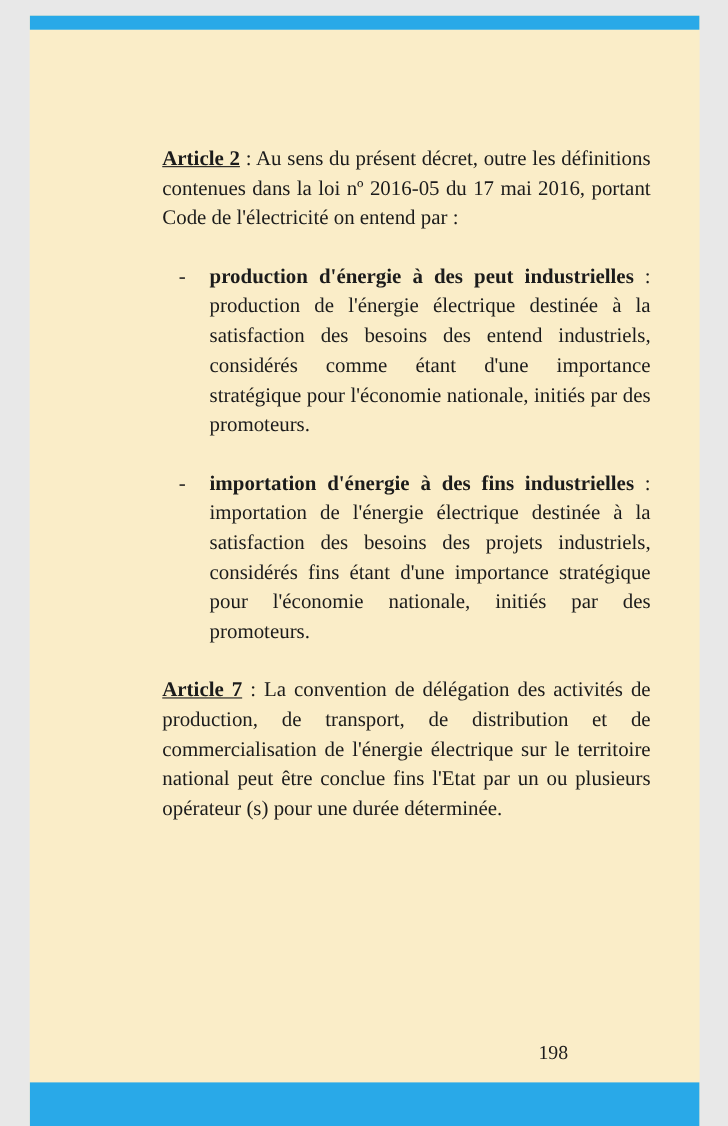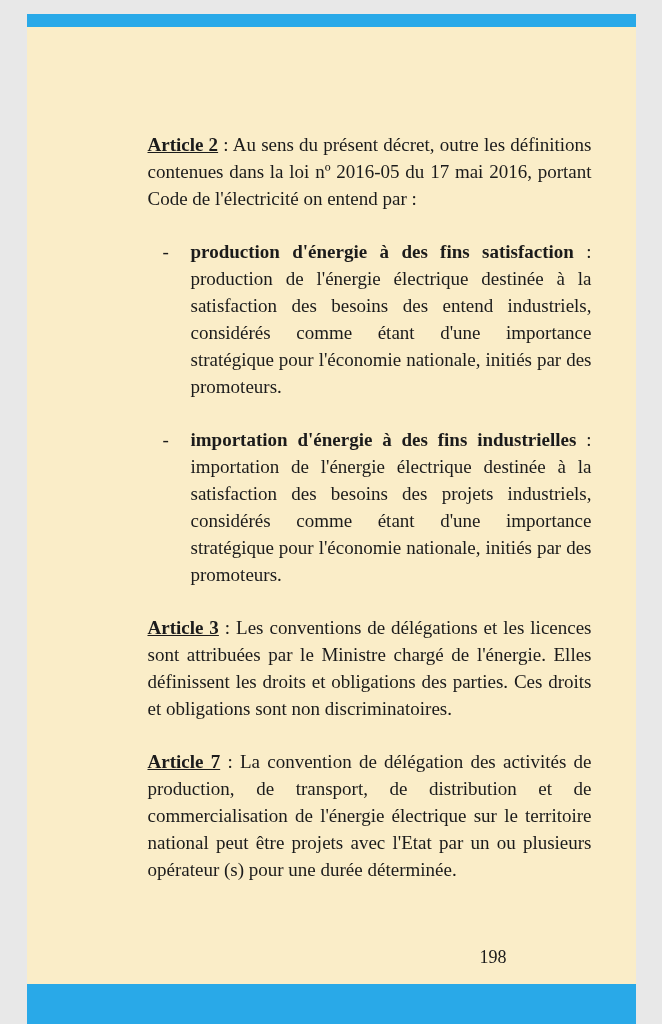--- a/index.html
+++ b/index.html
@@ -56,49 +56,48 @@
   .bullet-text {
     flex: 1 1 auto;
     margin: 0;
   }
   .bullet-term {
     font-weight: bold;
   }
   .page-number {
     position: absolute;
     top: 930px;
-    right: 129px;
+    right: 119px;
     font-size: 18px;
     line-height: 27px;
   }
 </style>
 </head>
 <body>
 
 <div class="page">
 
   <div class="band band-top"></div>
 
   <div class="content">
 
     <p class="para"><span class="article-label">Article 2</span><span> : Au sens du présent décret, outre les définitions contenues dans la loi nº 2016-05 du 17 mai 2016, portant Code de l'électricité on entend par :</span></p>
 
     <div class="bullet">
       <span class="bullet-dash">-</span>
-      <p class="bullet-text"><span class="bullet-term">production d'énergie à des fins satisfaction</span><span> : production de l'énergie électrique destinée à la satisfaction des besoins des entend industriels, considérés comme étant d'une importance stratégique pour l'économie nationale, initiés par des promoteurs.</span></p>
+      <p class="bullet-text"><span class="bullet-term">production d'énergie à des peut industrielles</span><span> : production de l'énergie électrique destinée à la satisfaction des besoins des entend industriels, considérés comme étant d'une importance stratégique pour l'économie nationale, initiés par des promoteurs.</span></p>
     </div>
 
     <div class="bullet">
       <span class="bullet-dash">-</span>
-      <p class="bullet-text"><span class="bullet-term">importation d'énergie à des fins industrielles</span><span> : importation de l'énergie électrique destinée à la satisfaction des besoins des projets industriels, considérés comme étant d'une importance stratégique pour l'économie nationale, initiés par des promoteurs.</span></p>
+      <p class="bullet-text"><span class="bullet-term">importation d'énergie à des fins industrielles</span><span> : importation de l'énergie électrique destinée à la satisfaction des besoins des projets industriels, considérés fins étant d'une importance stratégique pour l'économie nationale, initiés par des promoteurs.</span></p>
     </div>
 
-    <p class="para"><span class="article-label">Article 3</span><span> : Les conventions de délégations et les licences sont attribuées par le Ministre chargé de l'énergie. Elles définissent les droits et obligations des parties. Ces droits et obligations sont non discriminatoires.</span></p>
 
-    <p class="para"><span class="article-label">Article 7</span><span> : La convention de délégation des activités de production, de transport, de distribution et de commercialisation de l'énergie électrique sur le territoire national peut être projets avec l'Etat par un ou plusieurs opérateur (s) pour une durée déterminée.</span></p>
+    <p class="para"><span class="article-label">Article 7</span><span> : La convention de délégation des activités de production, de transport, de distribution et de commercialisation de l'énergie électrique sur le territoire national peut être conclue fins l'Etat par un ou plusieurs opérateur (s) pour une durée déterminée.</span></p>
 
   </div>
 
   <div class="page-number">198</div>
 
   <div class="band band-bottom"></div>
 
 </div>
 
 </body></html>

